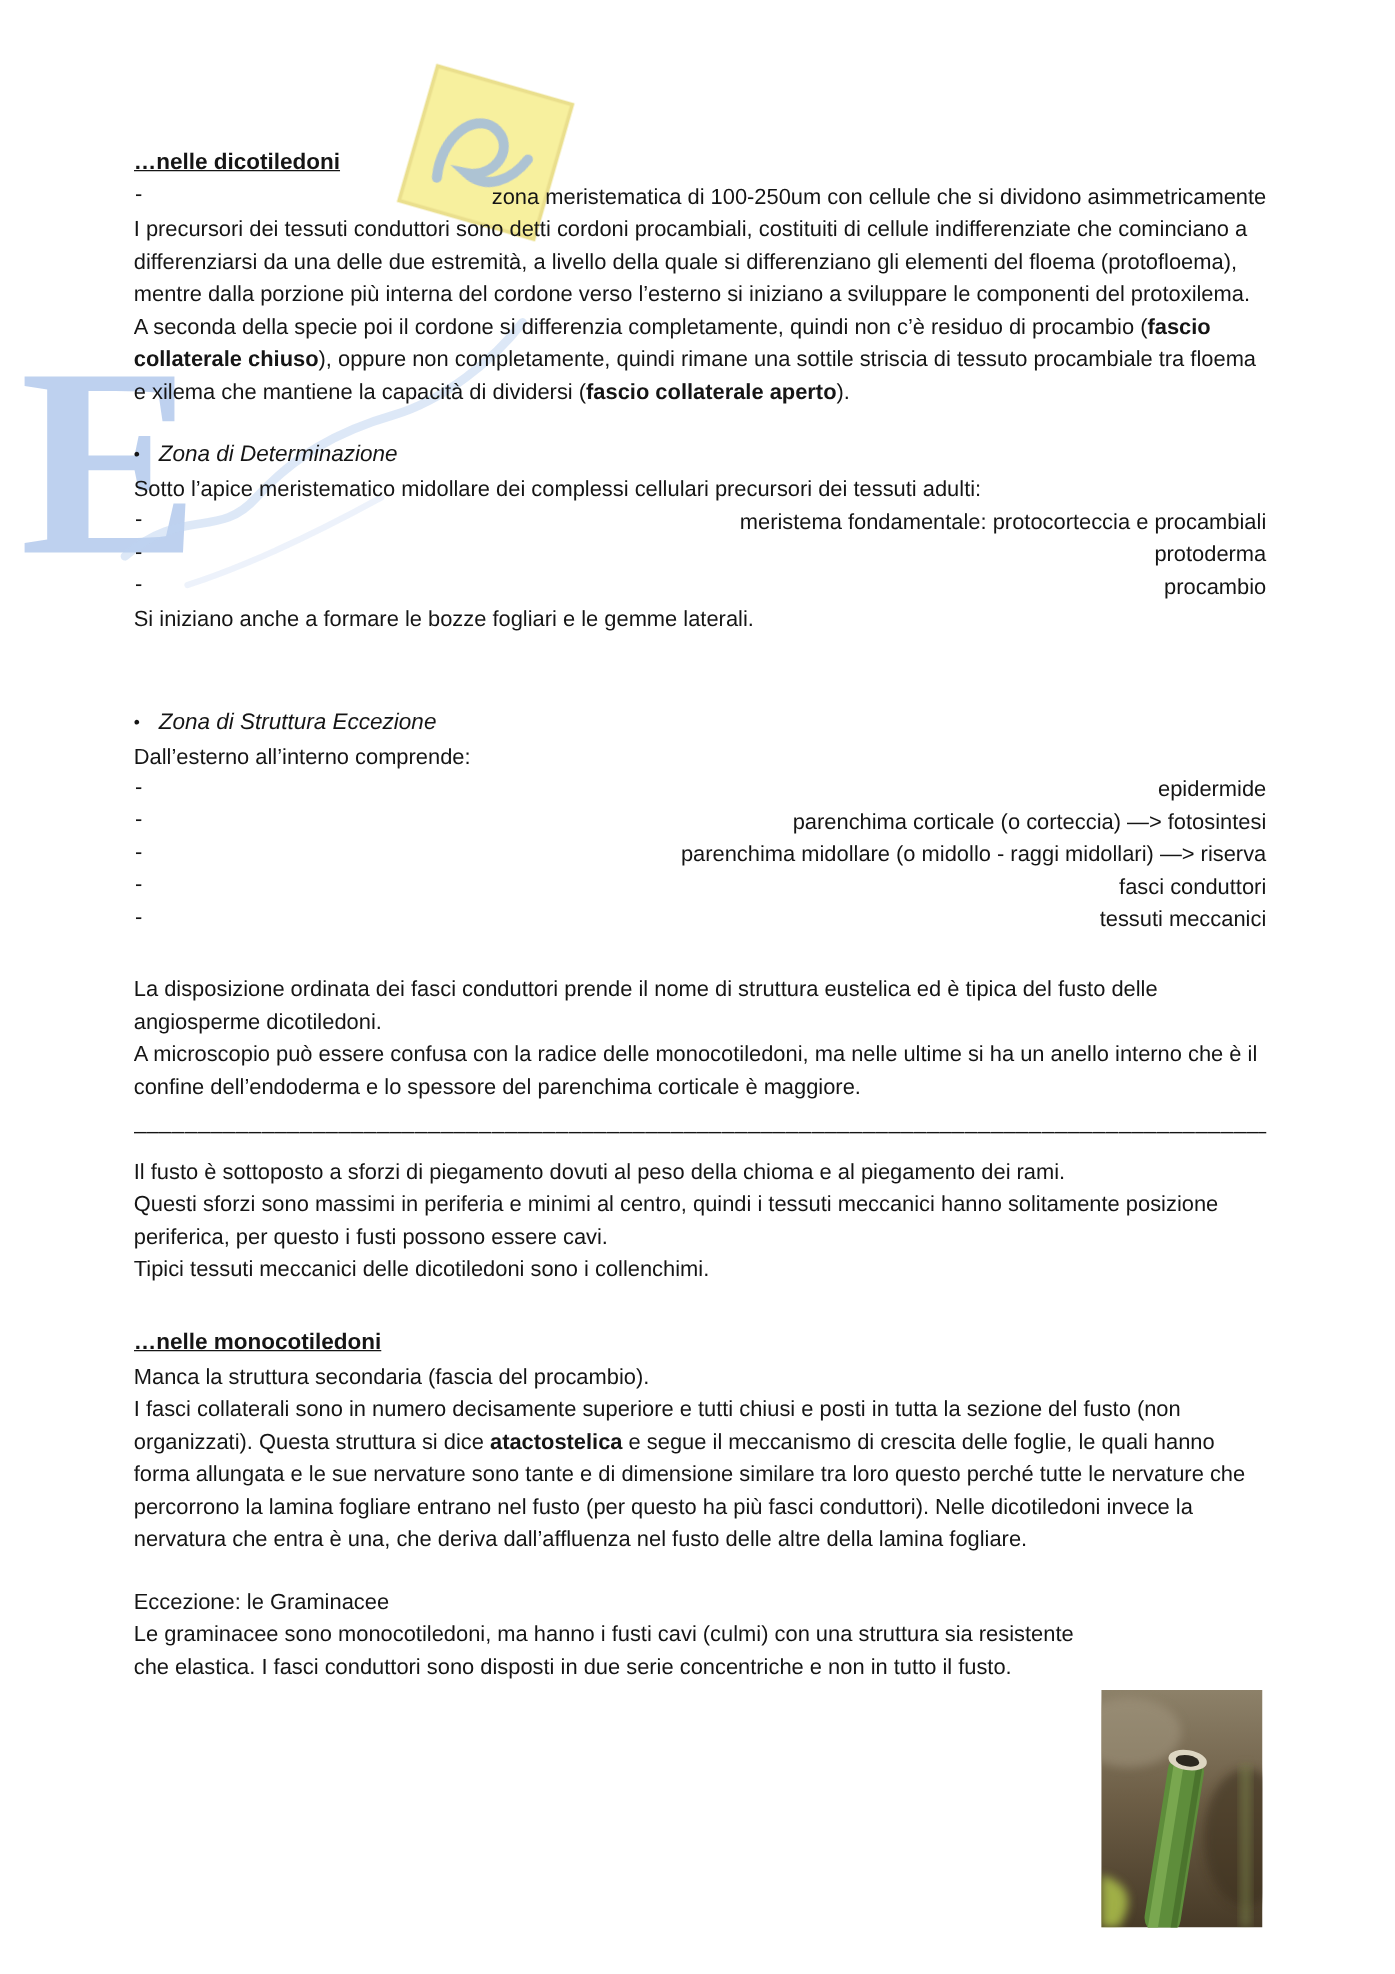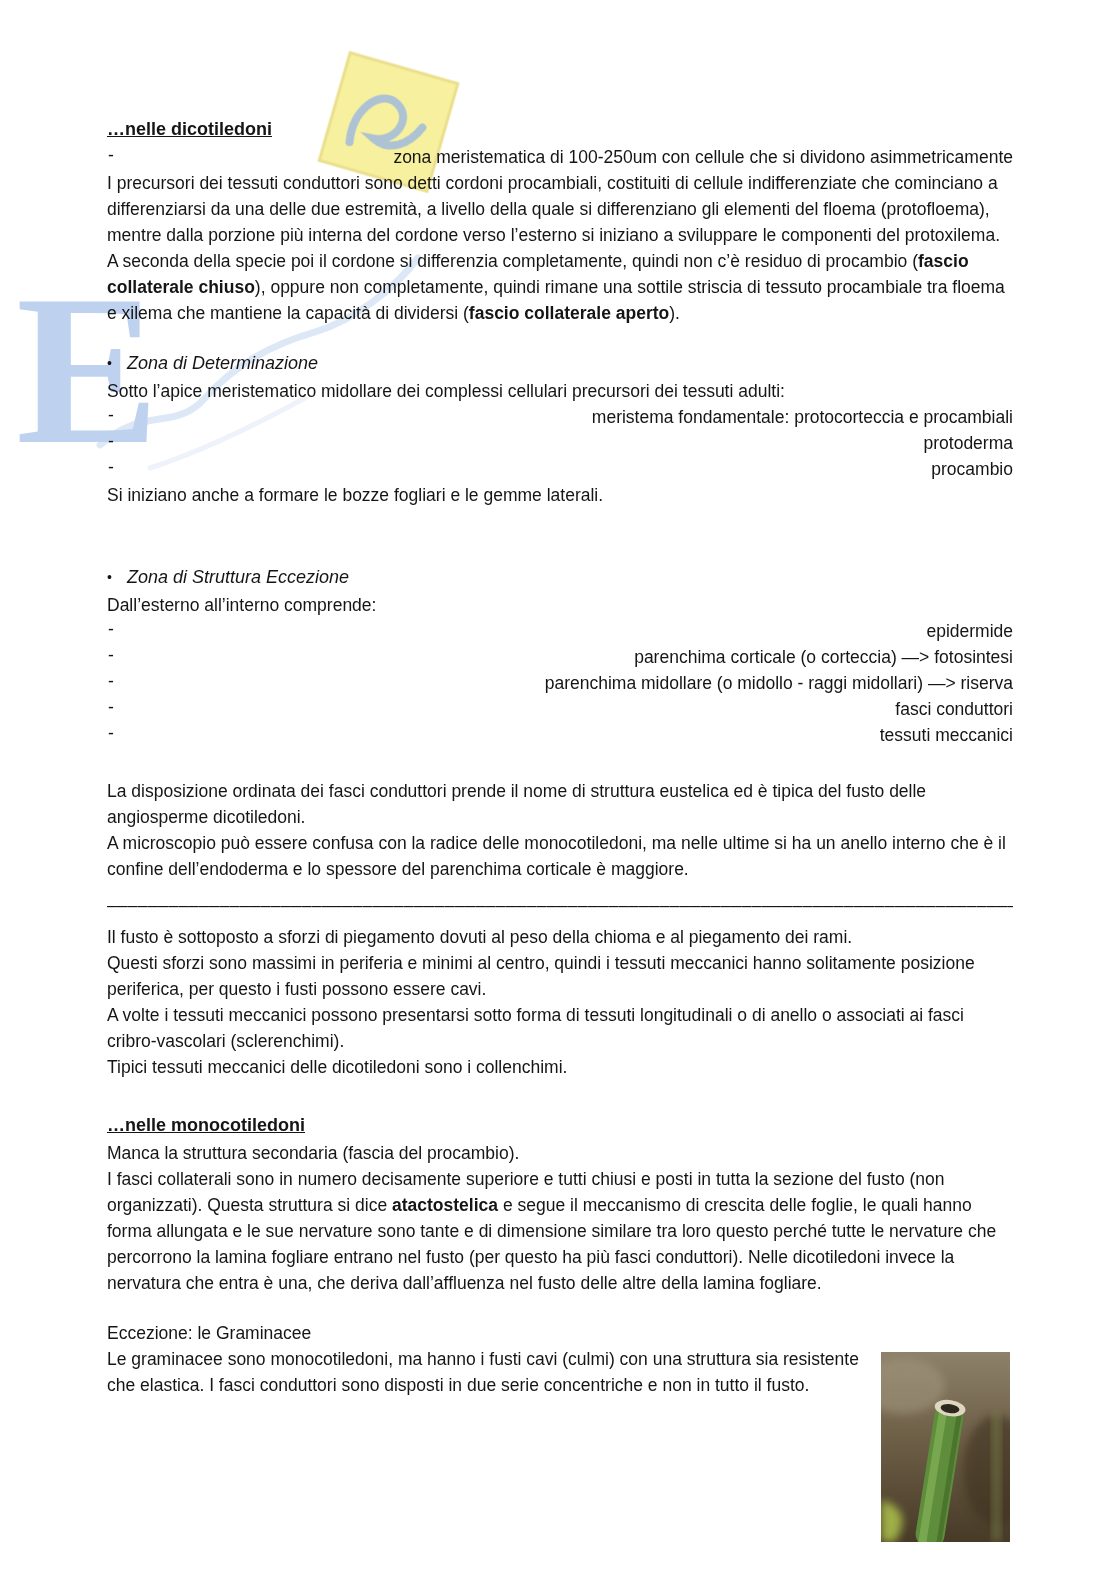--- a/index.html
+++ b/index.html
@@ -96,21 +96,20 @@
     <li>fasci conduttori</li>
     <li>tessuti meccanici</li>
   </ul>
   <p class="gap-md">La disposizione ordinata dei fasci conduttori prende il nome di struttura eustelica ed è tipica del fusto delle angiosperme dicotiledoni.</p>
   <p>A microscopio può essere confusa con la radice delle monocotiledoni, ma nelle ultime si ha un anello interno che è il confine dell’endoderma e lo spessore del parenchima corticale è maggiore.</p>
 
   <div class="divider">____________________________________________________________________________________________________</div>
 
   <p>Il fusto è sottoposto a sforzi di piegamento dovuti al peso della chioma e al piegamento dei rami.</p>
   <p>Questi sforzi sono massimi in periferia e minimi al centro, quindi i tessuti meccanici hanno solitamente posizione periferica, per questo i fusti possono essere cavi.</p>
-  <p>A volte i tessuti meccanici possono presentarsi sotto forma di tessuti longitudinali o di anello o associati ai fasci cribro-vascolari (sclerenchimi).</p>
   <p>Tipici tessuti meccanici delle dicotiledoni sono i collenchimi.</p>
 
   <h2 class="title gap-title">…nelle monocotiledoni</h2>
   <p>Manca la struttura secondaria (fascia del procambio).</p>
   <p><span>I fasci collaterali sono in numero decisamente superiore e tutti chiusi e posti in tutta la sezione del fusto (non organizzati). Questa struttura si dice </span><span class="b">atactostelica</span><span> e segue il meccanismo di crescita delle foglie, le quali hanno forma allungata e le sue nervature sono tante e di dimensione similare tra loro questo perché tutte le nervature che percorrono la lamina fogliare entrano nel fusto (per questo ha più fasci conduttori). Nelle dicotiledoni invece la nervatura che entra è una, che deriva dall’affluenza nel fusto delle altre della lamina fogliare.</span></p>
 
   <p class="gap-sm">Eccezione: le Graminacee</p>
   <p class="narrow">Le graminacee sono monocotiledoni, ma hanno i fusti cavi (culmi) con una struttura sia resistente che elastica. I fasci conduttori sono disposti in due serie concentriche e non in tutto il fusto.</p>
 
 </div>

